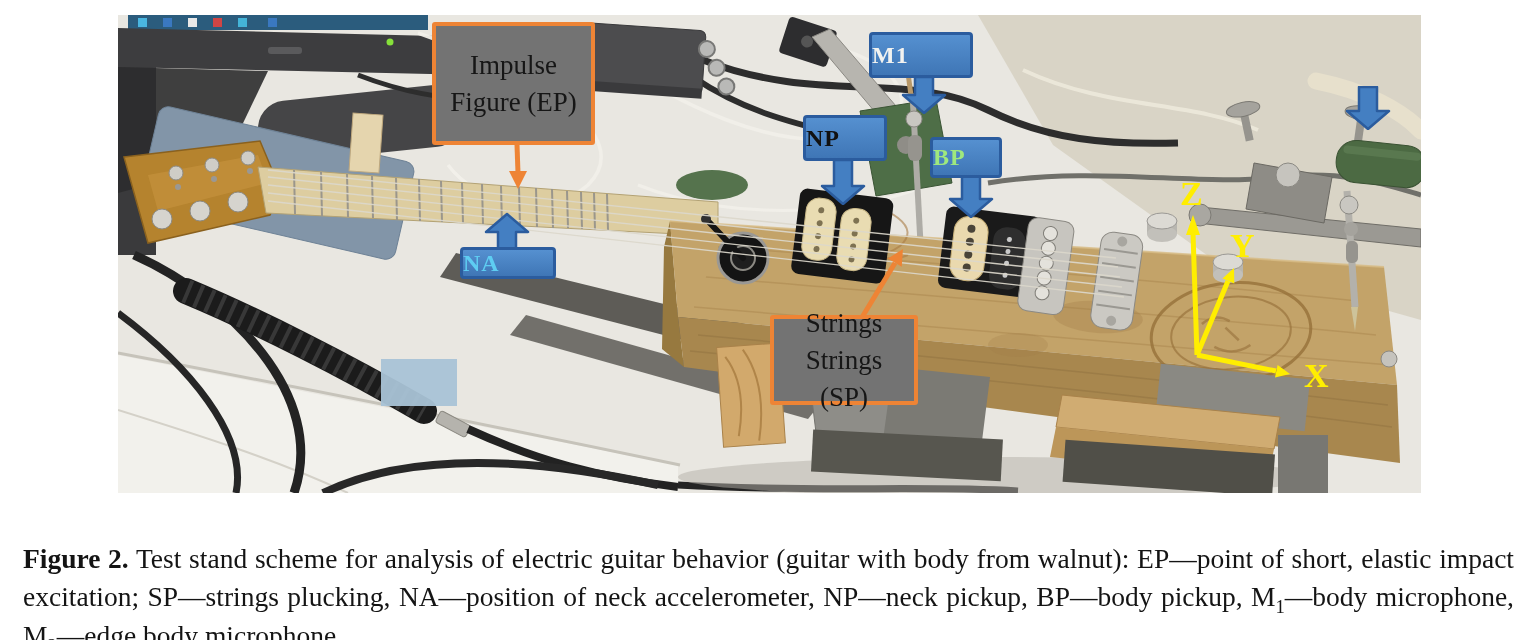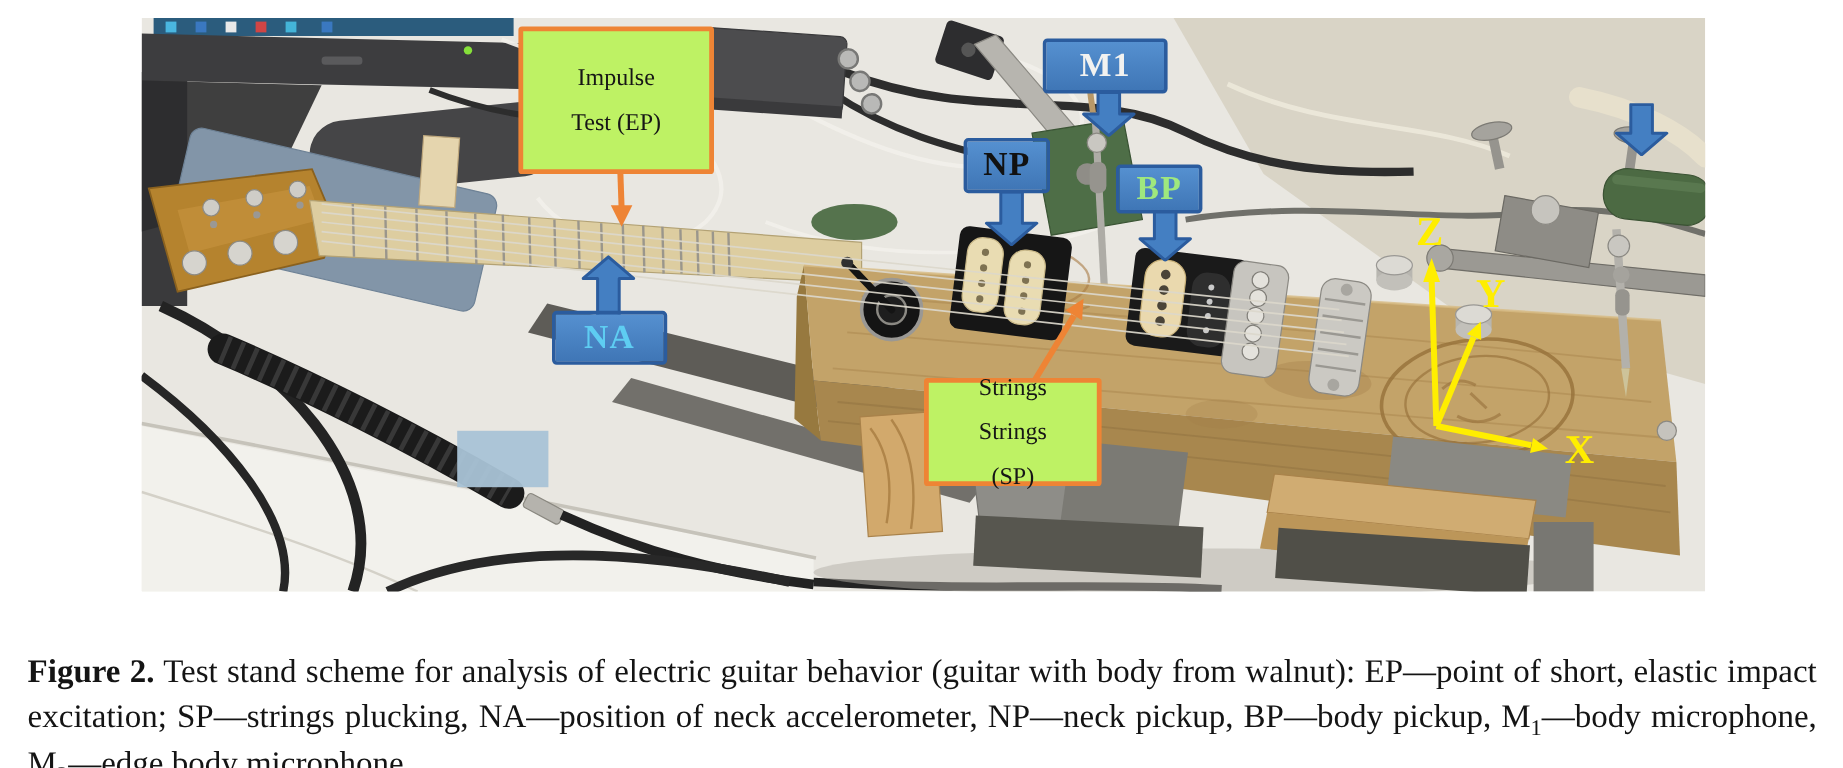--- a/index.html
+++ b/index.html
@@ -1,25 +1,25 @@
 <!DOCTYPE html>
 <html><head>
 <meta charset="utf-8">
 <style>
   html,body{margin:0;padding:0;background:#ffffff;}
   .page{position:relative;width:1536px;height:640px;background:#ffffff;overflow:hidden;
         font-family:"Liberation Serif",serif;}
   .photo{position:absolute;left:118px;top:15px;width:1303px;height:478px;}
   .scene{position:absolute;left:0;top:0;width:100%;height:100%;}
-  .callout-orange{position:absolute;background:#bef264;border:4px solid #ee8435;border-radius:3px;
+  .callout-orange{position:absolute;background:#737373;border:4px solid #ee8435;border-radius:3px;
         display:flex;flex-direction:column;align-items:center;justify-content:center;text-align:center;
-        color:#161616;font-size:20px;line-height:37px;z-index:6;box-sizing:border-box;}
+        color:#161616;font-size:27px;line-height:37px;z-index:6;box-sizing:border-box;}
   .callout-blue{position:absolute;background:linear-gradient(180deg,#5590d0,#3f76b6);
-        border:3px solid #2b5c9e;border-radius:4px;display:flex;align-items:center;justify-content:center;
-        font-weight:bold;font-size:28px;letter-spacing:1px;z-index:6;box-sizing:border-box;}
+        border:3px solid #2b5c9e;border-radius:4px;display:flex;align-items:center;
+        font-weight:bold;font-size:24px;letter-spacing:1px;z-index:6;box-sizing:border-box;}
   .txt-m1{color:#f2f2f0;} .txt-m2{color:#f0e438;} .txt-np{color:#111111;}
   .txt-bp{color:#9fe87e;} .txt-na{color:#5ecdf2;}
   .arrow-svg{position:absolute;z-index:5;}
   .axis-label{position:absolute;color:#ffee00;font-weight:bold;font-size:34px;z-index:6;line-height:1;}
   .caption{position:absolute;left:23px;top:512px;width:1491px;font-size:27.5px;line-height:38.6px;
         color:#141414;text-align:justify;}
   .caption .fig-label{font-weight:bold;margin-top:28px;}
   .caption sub{font-size:68%;line-height:0;}
 </style>
 </head>
@@ -258,21 +258,21 @@
         <circle cx="1231" cy="190" r="9" fill="#c9c7c1" stroke="#8b8983"></circle>
         <circle cx="1233" cy="214" r="7" fill="#a5a39d"></circle>
         <rect x="1228" y="226" width="12" height="22" rx="5" fill="#96948e"></rect>
         <polygon points="1233,292 1240,292 1237,316" fill="#cdc39a"></polygon>
       </g>
       <rect x="263" y="344" width="76" height="47" fill="#a9c3d6" opacity="0.95"></rect>
     </svg>
 
     <div class="callout-orange" style="left:314px;top:7px;width:163px;height:123px;">
       <span>Impulse</span>
-      <span>Test (EP)</span>
+      <span>Figure (EP)</span>
     </div>
     <svg class="arrow-svg" style="left:387px;top:130px;" width="26" height="44">
       <line x1="12" y1="0" x2="13" y2="28" stroke="#ee8435" stroke-width="5"></line>
       <polygon points="13,44 4,26 22,26" fill="#ee8435"></polygon>
     </svg>
 
     <div class="callout-orange" style="left:652px;top:300px;width:148px;height:90px;">
       <span>Strings</span>
       <span>Strings</span>
       <span>(SP)</span>
@@ -282,39 +282,39 @@
       <polygon points="52,8 50.7,25.8 36.9,17.6" fill="#ee8435"></polygon>
     </svg>
 
     <div class="callout-blue txt-m1" style="left:751px;top:17px;width:104px;height:46px;">
       <span>M1</span>
     </div>
     <svg class="arrow-svg" style="left:782px;top:61px;" width="48" height="38">
       <path d="M15,1 L15,19 L3,19 L24,37 L45,19 L33,19 L33,1 Z" fill="#447fc2" stroke="#2b5c9e" stroke-width="2.5" stroke-linejoin="round"></path>
     </svg>
 
-    <div class="callout-blue txt-np" style="left:685px;top:100px;width:72px;height:46px;">
+    <div class="callout-blue txt-np" style="left:685px;top:100px;width:84px;height:46px;">
       <span>NP</span>
     </div>
     <svg class="arrow-svg" style="left:701px;top:144px;" width="48" height="46">
       <path d="M15,1 L15,27 L3,27 L24,45 L45,27 L33,27 L33,1 Z" fill="#447fc2" stroke="#2b5c9e" stroke-width="2.5" stroke-linejoin="round"></path>
     </svg>
 
     <div class="callout-blue txt-bp" style="left:812px;top:122px;width:72px;height:41px;">
       <span>BP</span>
     </div>
     <svg class="arrow-svg" style="left:829px;top:157px;" width="48" height="46">
       <path d="M15,1 L15,27 L3,27 L24,45 L45,27 L33,27 L33,1 Z" fill="#447fc2" stroke="#2b5c9e" stroke-width="2.5" stroke-linejoin="round"></path>
     </svg>
 
     <svg class="arrow-svg" style="left:1226px;top:71px;" width="48" height="44">
       <path d="M15,1 L15,25 L3,25 L24,43 L45,25 L33,25 L33,1 Z" fill="#447fc2" stroke="#2b5c9e" stroke-width="2.5" stroke-linejoin="round"></path>
     </svg>
 
-    <div class="callout-blue txt-na" style="left:342px;top:244px;width:96px;height:45px;">
+    <div class="callout-blue txt-na" style="left:342px;top:232px;width:96px;height:32px;">
       <span>NA</span>
     </div>
     <svg class="arrow-svg" style="left:365px;top:197px;" width="48" height="53">
       <path d="M15,52 L15,20 L3,20 L24,2 L45,20 L33,20 L33,52 Z" fill="#447fc2" stroke="#2b5c9e" stroke-width="2.5" stroke-linejoin="round"></path>
     </svg>
 
     <svg class="arrow-svg" style="left:1020px;top:156px;" width="240" height="220">
       <g stroke="#ffee00" stroke-width="5" fill="#ffee00">
         <line x1="59" y1="184" x2="55" y2="62"></line>
         <polygon points="55,44 48,64 62,64" stroke="none"></polygon>

